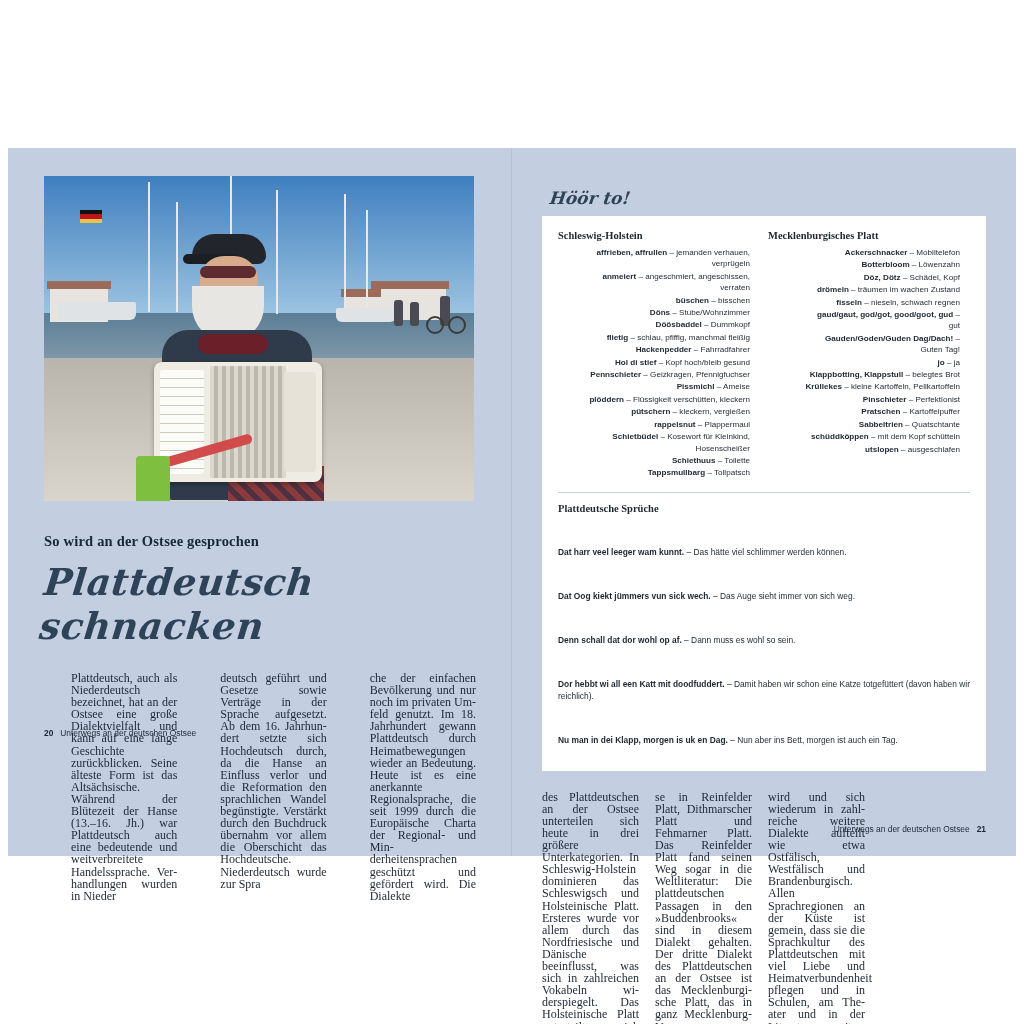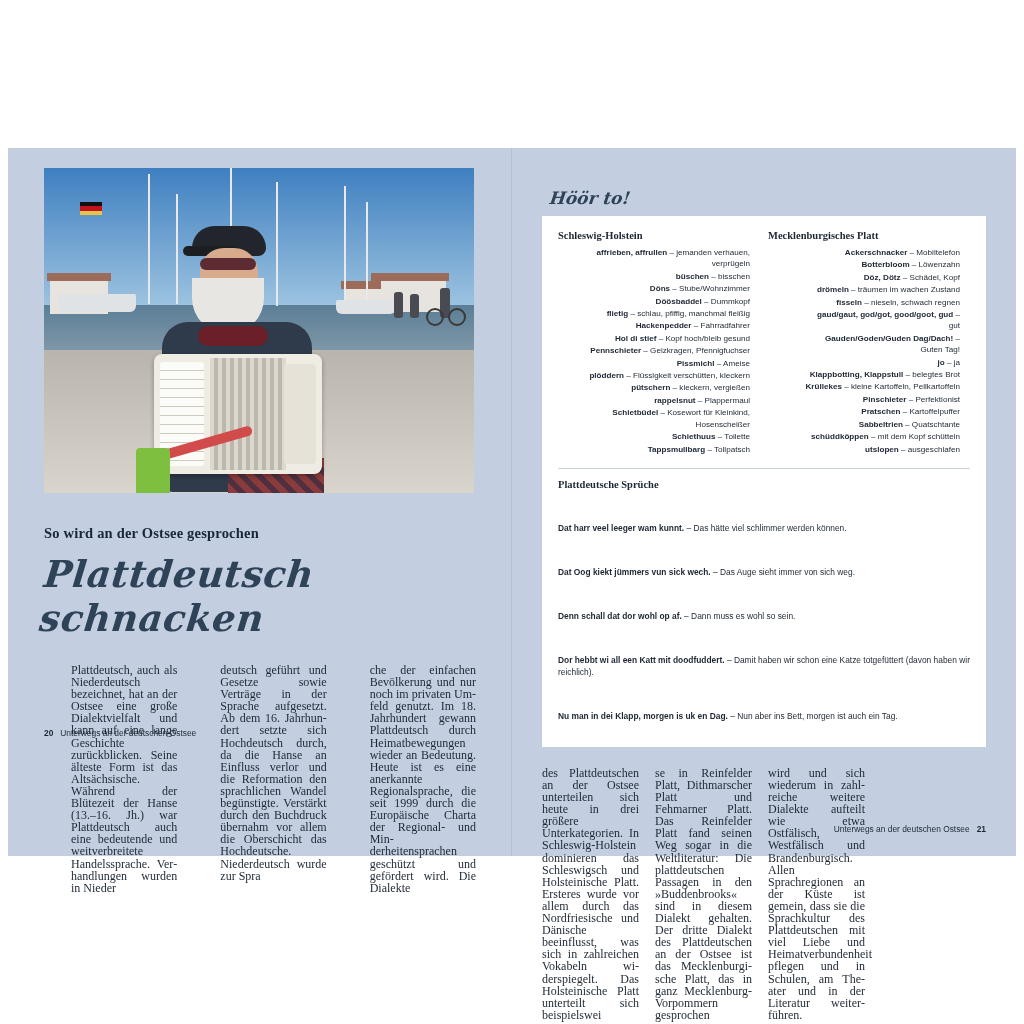--- a/index.html
+++ b/index.html
@@ -1,19 +1,19 @@
 <!DOCTYPE html>
 <html><head>
 <meta charset="utf-8">
 <style>
   html,body{margin:0;padding:0;}
   body{width:1024px;height:1024px;background:#ffffff;font-family:"Liberation Sans",sans-serif;}
   .spread{position:absolute;left:8px;top:148px;width:1008px;height:708px;background:#c3cfe1;display:flex;}
   .page{position:relative;box-sizing:border-box;}
-  .page-left{width:504px;height:612px;padding:20px 36px 0 36px;}
+  .page-left{width:504px;height:612px;padding:28px 36px 0 36px;}
   .page-right{width:504px;height:708px;padding:40px 30px 0 30px;}
   .gutter{position:absolute;left:503px;top:0;width:1px;height:708px;background:#b3c0d5;}
 
   
   .photo{position:relative;width:430px;height:325px;overflow:hidden;background:#7fa8c9;}
   .sky{position:absolute;left:0;top:0;width:100%;height:42%;background:linear-gradient(#3f7fc0,#9cc3e0);}
   .water{position:absolute;left:0;top:42%;width:100%;height:14%;background:linear-gradient(#5b7e96,#7e97a8);}
   .quay{position:absolute;left:0;top:56%;width:100%;height:44%;background:linear-gradient(#b9b4ac,#d9d5cd);}
   .hut{position:absolute;background:#e7e4df;}
   .hut:after{content:"";position:absolute;left:-3px;top:-7px;width:calc(100% + 6px);height:8px;background:#9c6b5a;}
@@ -145,20 +145,21 @@
 
     <div class="hoor">Höör to!</div>
 
     <div class="panel">
       <div class="twocol">
 
         <div class="c">
           <div class="h3">Schleswig-Holstein</div>
           <div class="gloss" id="c1">
               <div><b>affrieben, affrullen</b><span> – jemanden verhauen,</span><span class="ind">verprügeln</span></div>
+              <div><b>anmeiert</b><span> – angeschmiert, angeschissen,</span><span class="ind">verraten</span></div>
               <div><b>büschen</b><span> – bisschen</span></div>
               <div><b>Döns</b><span> – Stube/Wohnzimmer</span></div>
               <div><b>Döösbaddel</b><span> – Dummkopf</span></div>
               <div><b>flietig</b><span> – schlau, pfiffig, manchmal fleißig</span></div>
               <div><b>Hackenpedder</b><span> – Fahrradfahrer</span></div>
               <div><b>Hol di stief</b><span> – Kopf hoch/bleib gesund</span></div>
               <div><b>Pennschieter</b><span> – Geizkragen, Pfennigfuchser</span></div>
               <div><b>Pissmichl</b><span> – Ameise</span></div>
               <div><b>plöddern</b><span> – Flüssigkeit verschütten, kleckern</span></div>
               <div><b>pütschern</b><span> – kleckern, vergießen</span></div>

